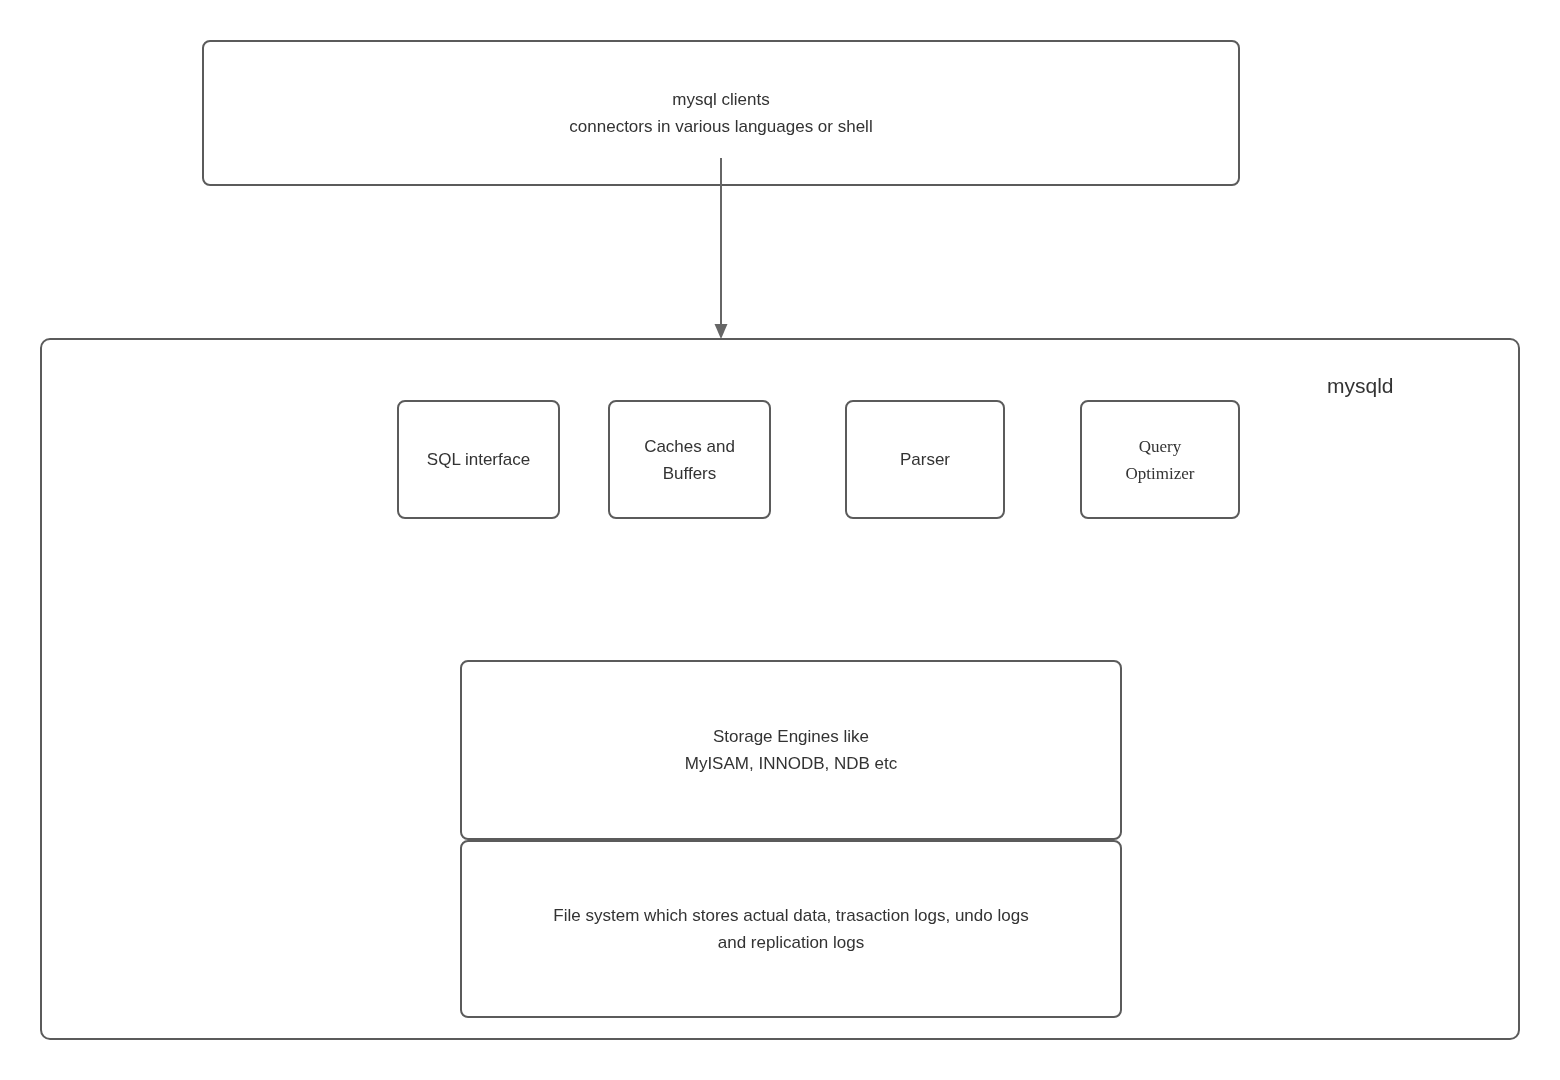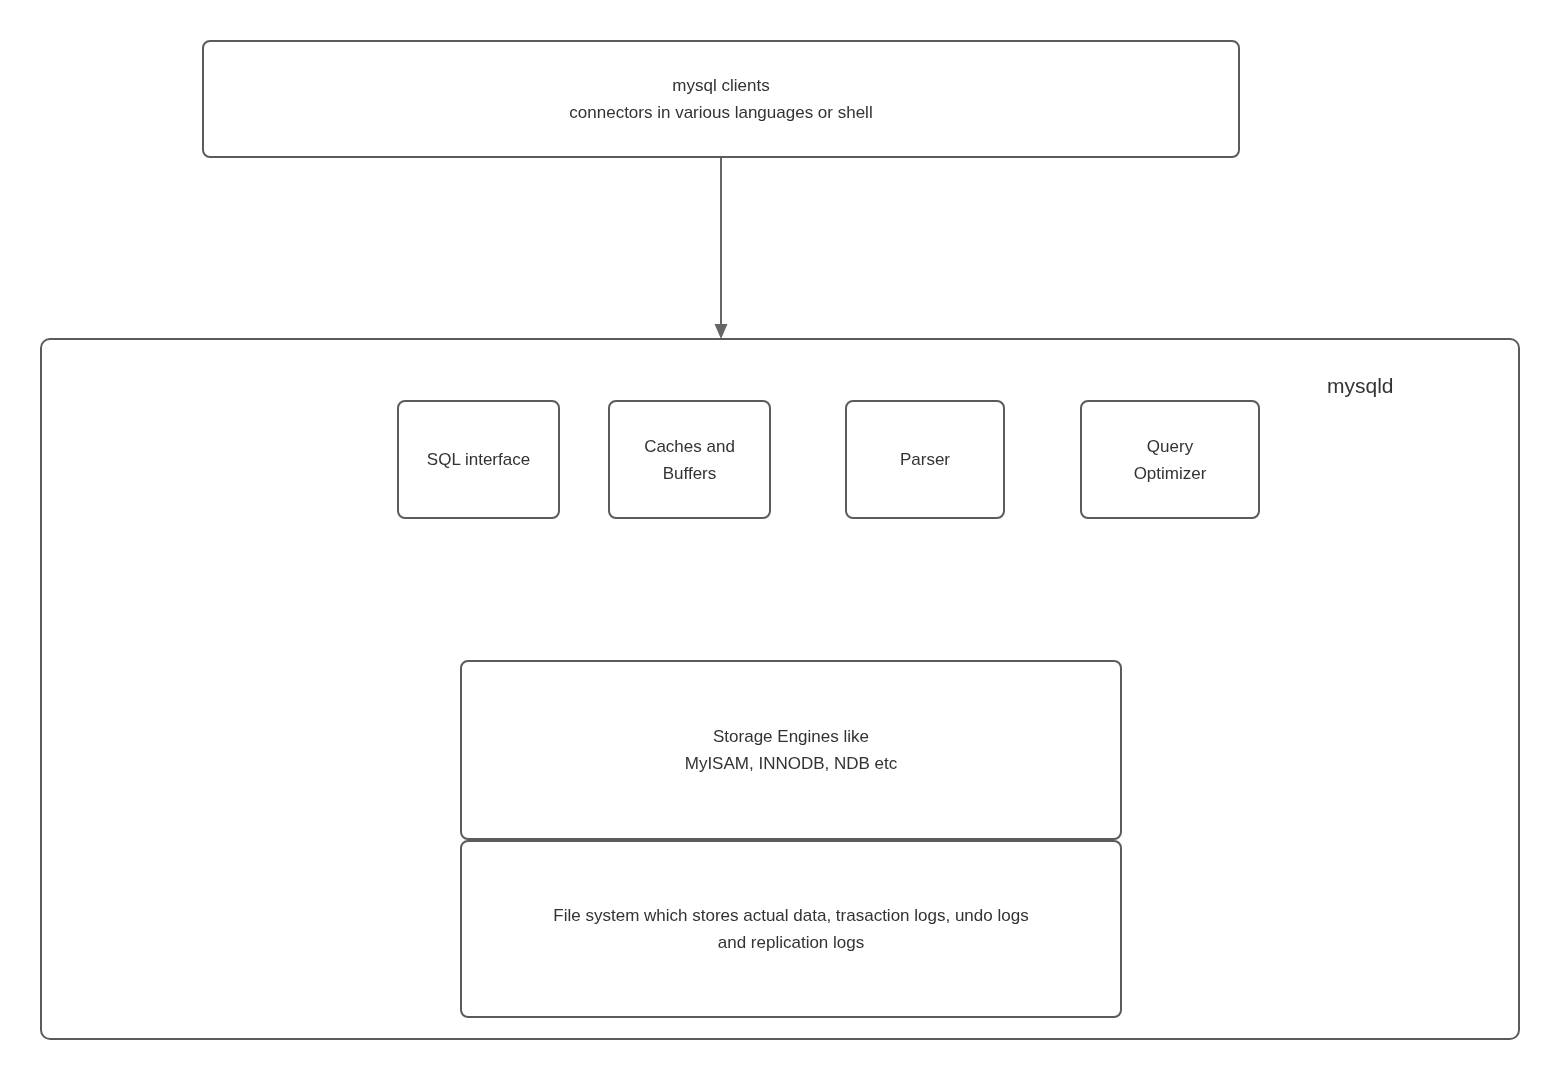--- a/index.html
+++ b/index.html
@@ -26,38 +26,38 @@
     display:flex;
     align-items:center;
     justify-content:center;
     text-align:center;
     font-size:17px;
     line-height:27px;
     white-space:pre-line;
     padding:4px 10px;
   }
   
-  .clients-box{left:202px;top:40px;width:1038px;height:118px;}
+  .clients-box{left:202px;top:40px;width:1038px;height:146px;}
   .server-container{
     left:40px;top:338px;width:1480px;height:702px;
     border-radius:10px;
     align-items:flex-start;justify-content:flex-start;
     padding:0;
   }
   .server-label{
     position:absolute;
     left:1327px;top:372px;
     font-size:21px;line-height:27px;text-align:center;
   }
   .component{top:400px;height:119px;}
   .comp-nosql{left:120px;width:160px;}
   .comp-sql{left:397px;width:163px;}
   .comp-caches{left:608px;width:163px;}
   .comp-parser{left:845px;width:160px;}
-  .comp-query{left:1080px;width:180px;}
+  .comp-query{left:1080px;width:160px;font-family:Liberation Serif, serif;}
   .storage-box{left:460px;top:620px;width:662px;height:180px;margin-top:40px;}
   .filesystem-box{left:460px;top:840px;width:662px;height:178px;}
   .flow-arrow{
     position:absolute;
     left:711px;top:158px;
     width:20px;height:181px;
   }
 </style>
 </head>
 <body>

